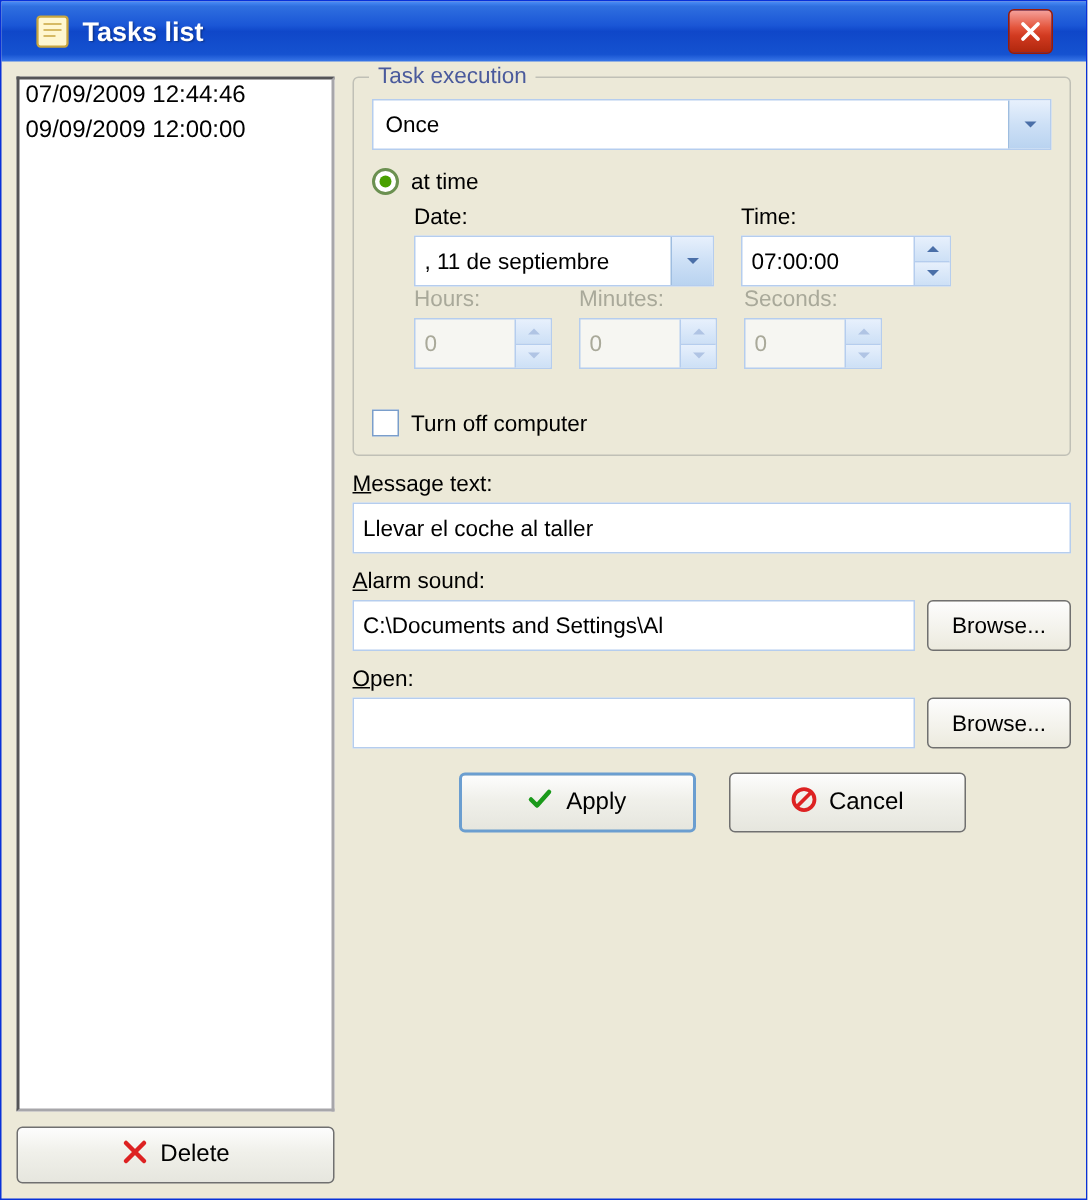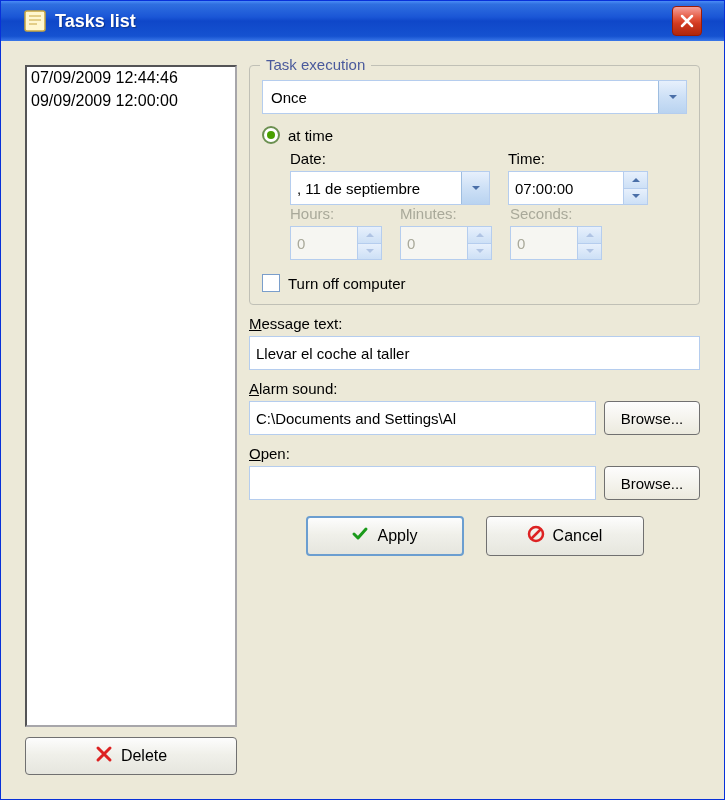--- a/index.html
+++ b/index.html
@@ -45,21 +45,21 @@
   border-radius: 4px;
   display: flex;
   align-items: center;
   justify-content: center;
   cursor: pointer;
 }
 .closebtn svg { width: 16px; height: 16px; }
 .client {
   flex: 1;
   display: flex;
-  padding: 24px;
+  padding: 10px;
   gap: 12px;
   border-radius: 25px;
 }
 .leftpane {
   width: 212px;
   display: flex;
   flex-direction: column;
 }
 .tasklist {
   flex: 1;
@@ -196,21 +196,21 @@
 }
 .spinbtns .sb + .sb { border-top: 1px solid #b5cdee; }
 .spinbtns svg { width: 10px; height: 8px; }
 .spinnerinput { width: 92px; justify-content: space-between; }
 .spinnerinput.disabled { background: #f6f6f2; color: #a9a99a; }
 .spinnerinput .text { padding: 0 6px; }
 .chkrow {
   display: flex;
   align-items: center;
   gap: 8px;
-  margin-top: 14px;
+  margin-top: 27px;
   font-size: 15px;
 }
 .checkbox {
   width: 18px;
   height: 18px;
   border: 1px solid #7a9ecb;
   background: white;
   cursor: pointer;
 }
 .formrow { display: flex; flex-direction: column; gap: 4px; }

